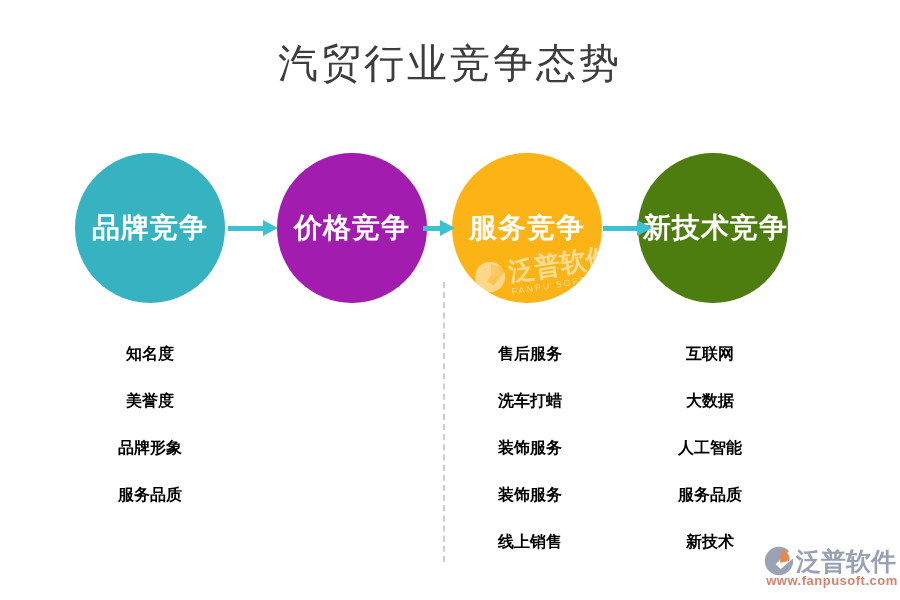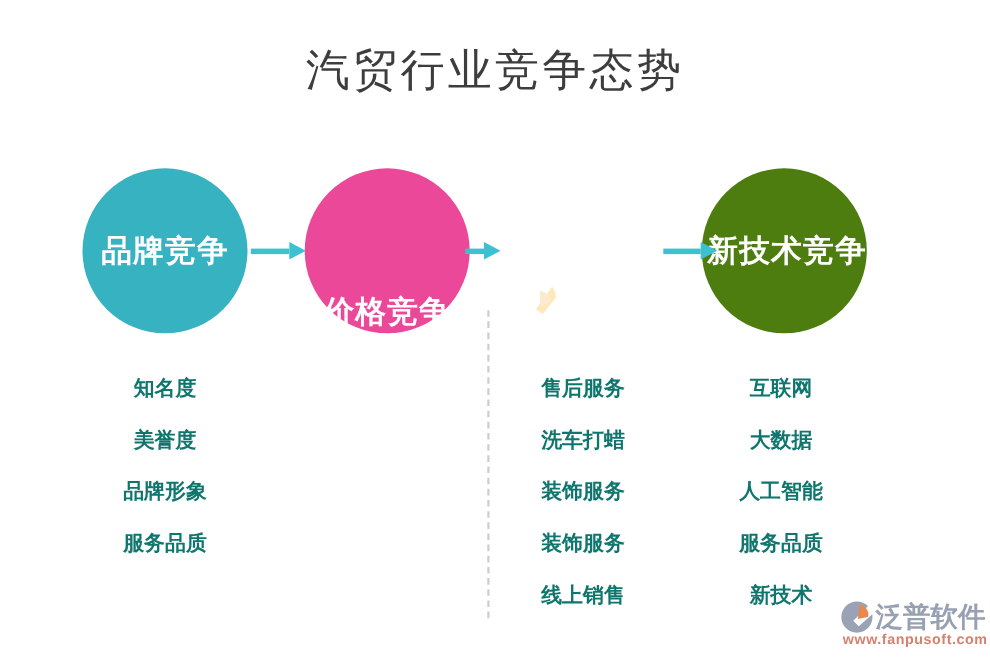--- a/index.html
+++ b/index.html
@@ -36,21 +36,21 @@
   .a2 { left:603px; width:49px; }
 
   
   .divider { position:absolute; left:443px; top:282px; height:280px; width:0;
              border-left:2px dashed #cdcdcd; }
 
   
   .list { position:absolute; top:330px; margin:0; padding:0; list-style:none;
           width:180px; text-align:center; }
   .list li {
-    height:47px; line-height:47px; font-size:19px; font-weight:700; color:#0f766e;
+    height:47px; line-height:47px; font-size:16px; font-weight:700; color:#000000;
     font-family:"Liberation Serif","DejaVu Serif",serif; white-space:nowrap;
   }
   .l0 { left:60px; }  .l1 { left:262px; }  .l2 { left:440px; }  .l3 { left:620px; }
 
   
   .wm-center {
     position:absolute; left:474px; top:252px; display:flex; align-items:flex-start;
     gap:3px; transform:rotate(-9deg); opacity:0.55; pointer-events:none;
   }
   .wm-center .wtext .brand {
@@ -72,22 +72,25 @@
 </head>
 <body>
 
 <div class="stage">
 
   <h1 class="title">汽贸行业竞争态势</h1>
 
   <div class="circle c0" style="background-color: rgb(55, 178, 192);">
     <span class="clabel">品牌竞争</span>
   </div>
-  <div class="circle c1" style="background-color: #ec4899; align-items: flex-end;">
+  <div class="circle c1" style="background-color: #a21caf;">
     <span class="clabel">价格竞争</span>
+  </div>
+  <div class="circle c2" style="background-color: rgb(252, 179, 21);">
+    <span class="clabel">服务竞争</span>
   </div>
   <div class="circle c3" style="background-color: #4d7c0f; justify-content: flex-end;">
     <span class="clabel">新技术竞争</span>
   </div>
 
   <div class="arrow a0">
     <span class="shaft" style="background-color: rgb(60, 193, 211);"></span>
     <span class="head" style="border-left-color: rgb(60, 193, 211);"></span>
   </div>
   <div class="arrow a1">

